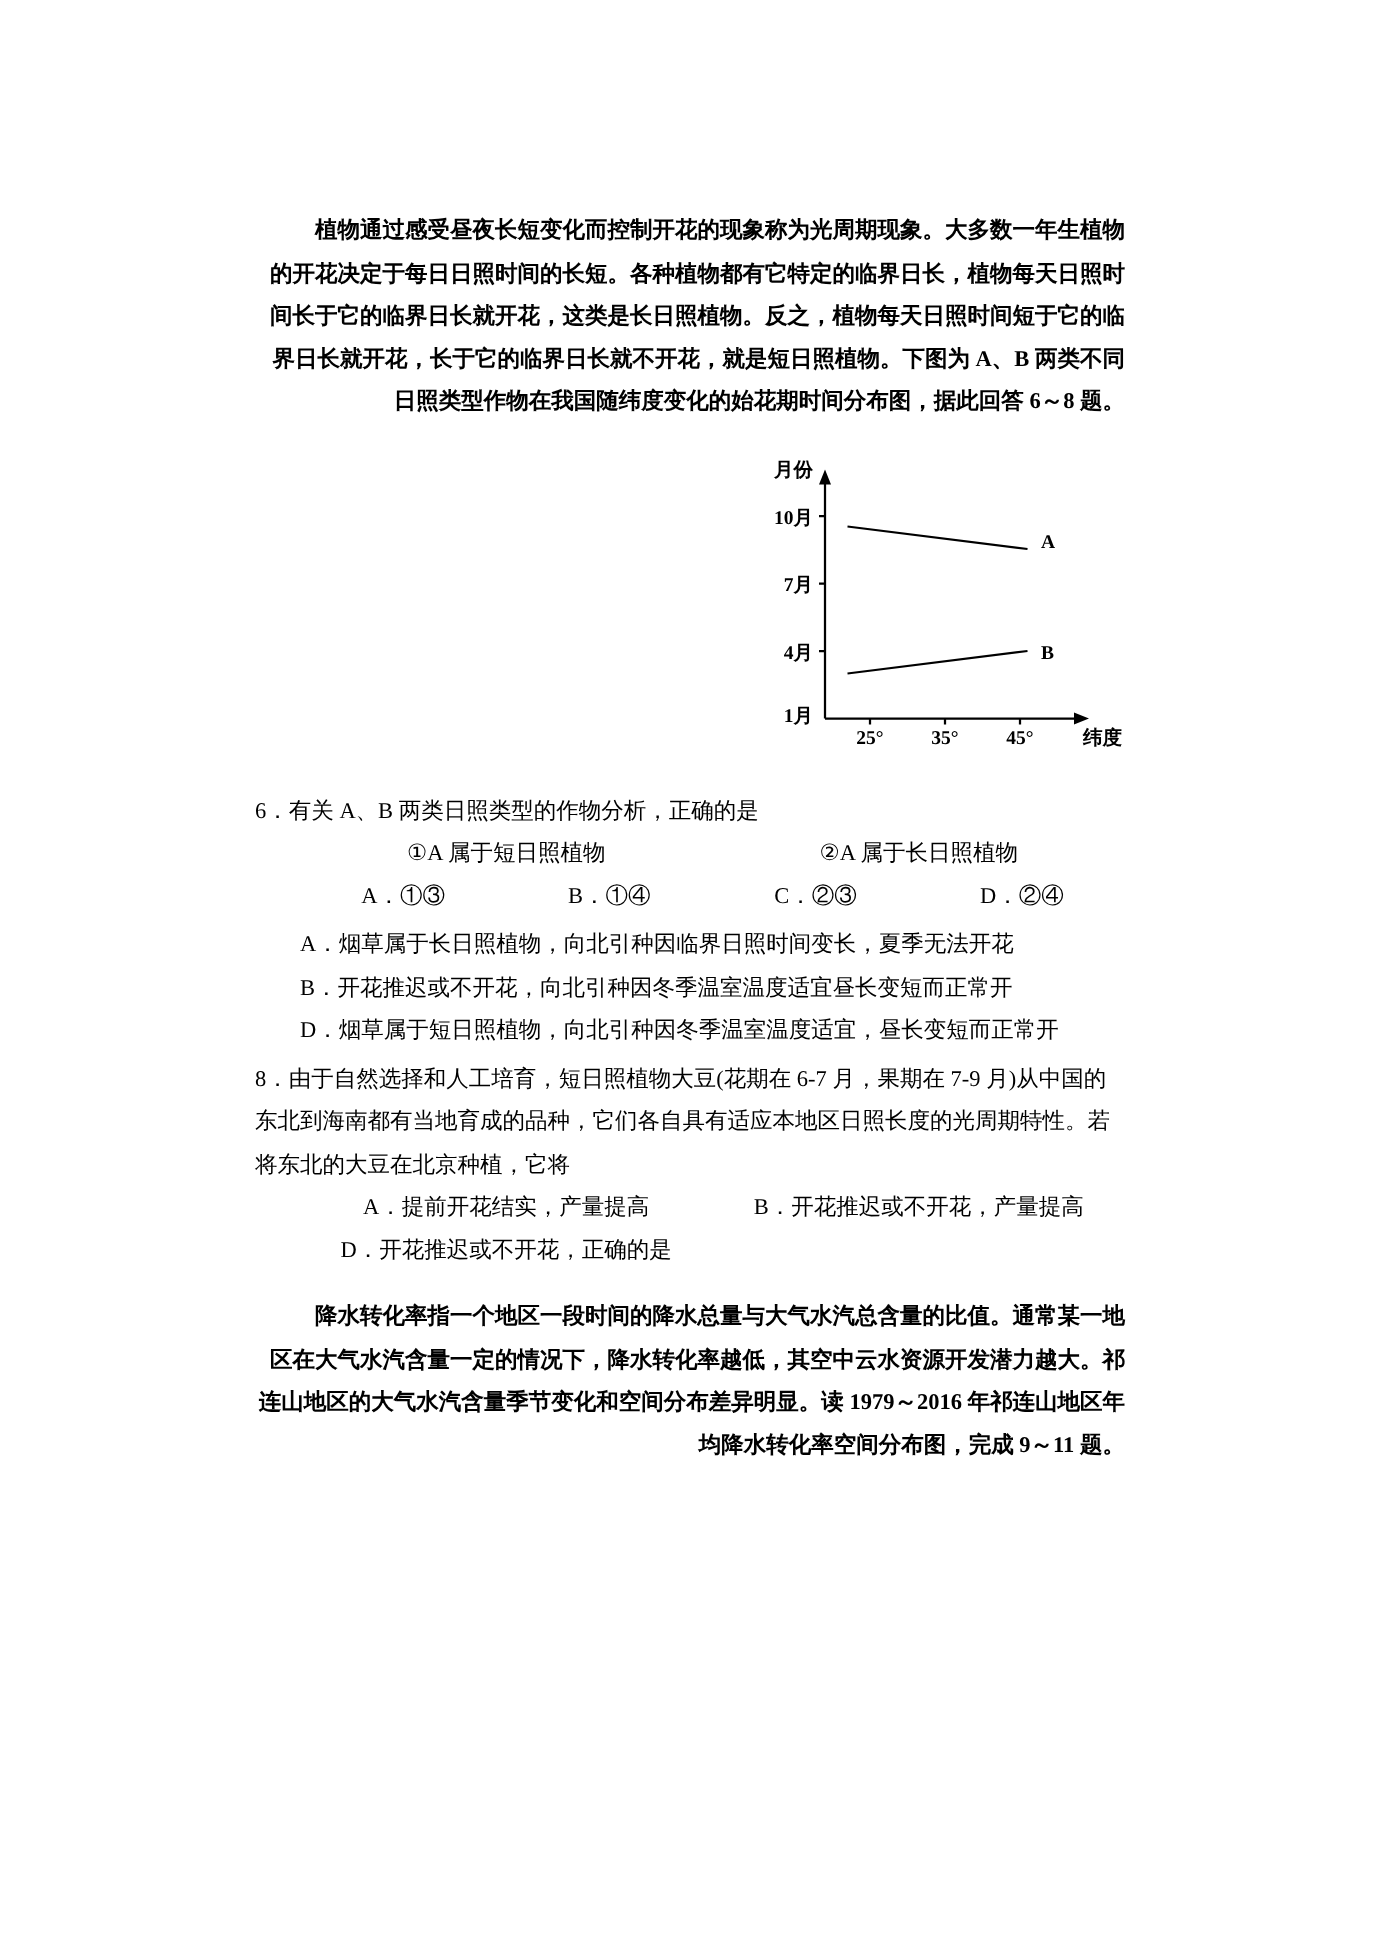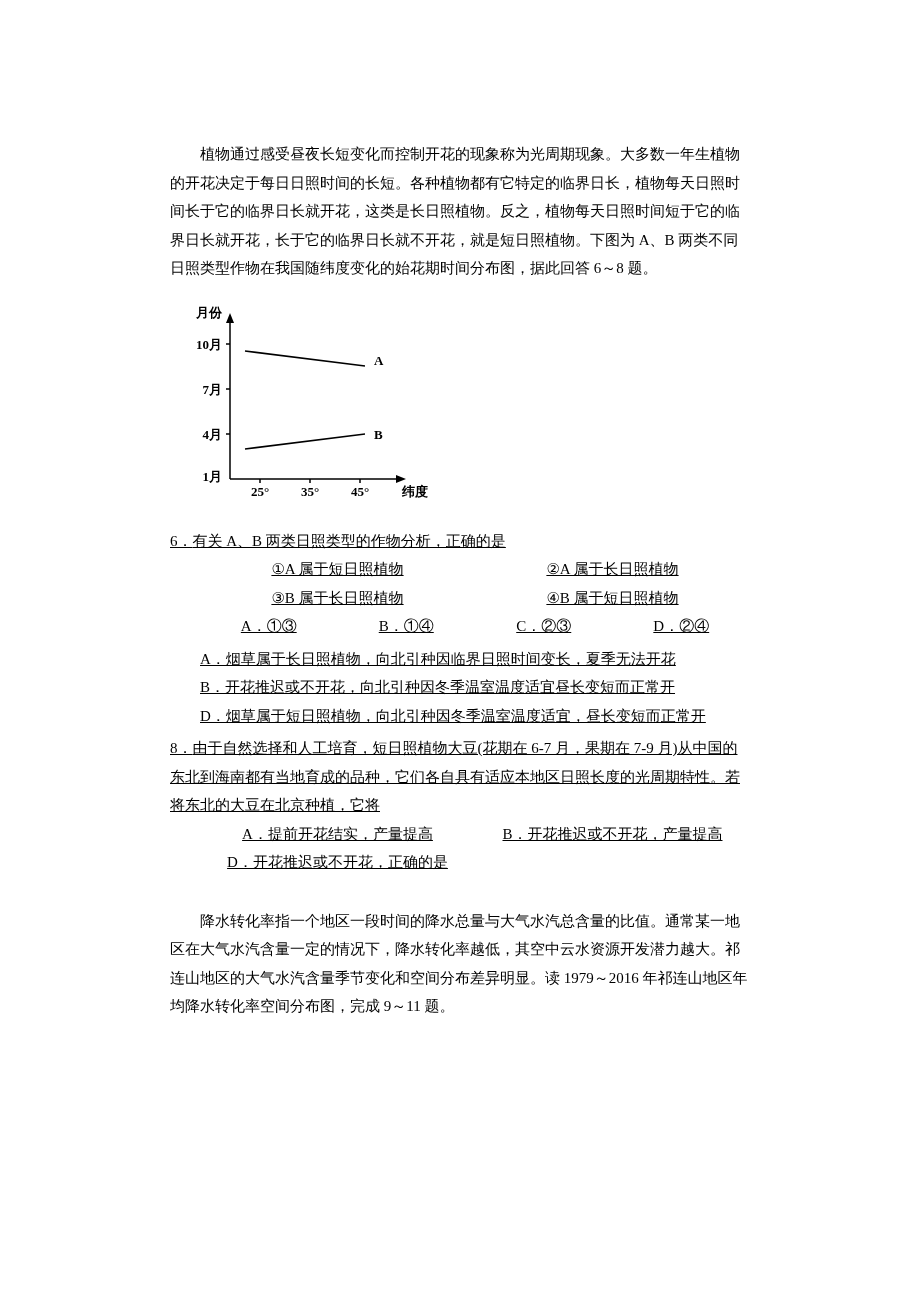--- a/index.html
+++ b/index.html
@@ -12,35 +12,35 @@
       min-height: 1302px;
       background: #fff;
       font-family: "SimSun", "宋体", serif;
       font-size: 15px;
       line-height: 1.9;
       color: #000;
       padding: 140px 170px 100px 170px;
     }
     .intro {
       text-indent: 2em;
-      font-weight: normal;
+      font-weight: bold;
       margin-bottom: 16px;
+      text-align: right;
     }
     .intro.second {
-      margin-top: 30px;
+      margin-top: 16px;
       margin-bottom: 4px;
     }
     .chart-container {
       display: flex;
-      justify-content: flex-start;
+      justify-content: flex-end;
       margin: 10px 0 18px 0;
     }
     .question {
       margin-bottom: 4px;
-      text-decoration: underline;
     }
     .sub-line {
       padding-left: 2em;
     }
     .option-row {
       display: flex;
       padding-left: 2em;
       text-align: center;
     }
     .option-row.two-col .opt {
@@ -98,24 +98,20 @@
     <text x="204" y="140" font-size="13" font-weight="bold">B</text>
   </svg>
 </div>
 
 <div class="question">
   <div class="q-lead"><span>6．</span><span>有关 A、B 两类日照类型的作物分析，正确的是</span></div>
   <div class="option-row two-col">
     <span class="opt">①A 属于短日照植物</span>
     <span class="opt">②A 属于长日照植物</span>
   </div>
-  <div class="option-row two-col">
-    <span class="opt">③B 属于长日照植物</span>
-    <span class="opt">④B 属于短日照植物</span>
-  </div>
   <div class="option-row four-col">
     <span class="opt">A．①③</span>
     <span class="opt">B．①④</span>
     <span class="opt">C．②③</span>
     <span class="opt">D．②④</span>
   </div>
 </div>
 
 <div class="question">
   <div class="sub-line">A．烟草属于长日照植物，向北引种因临界日照时间变长，夏季无法开花</div>

